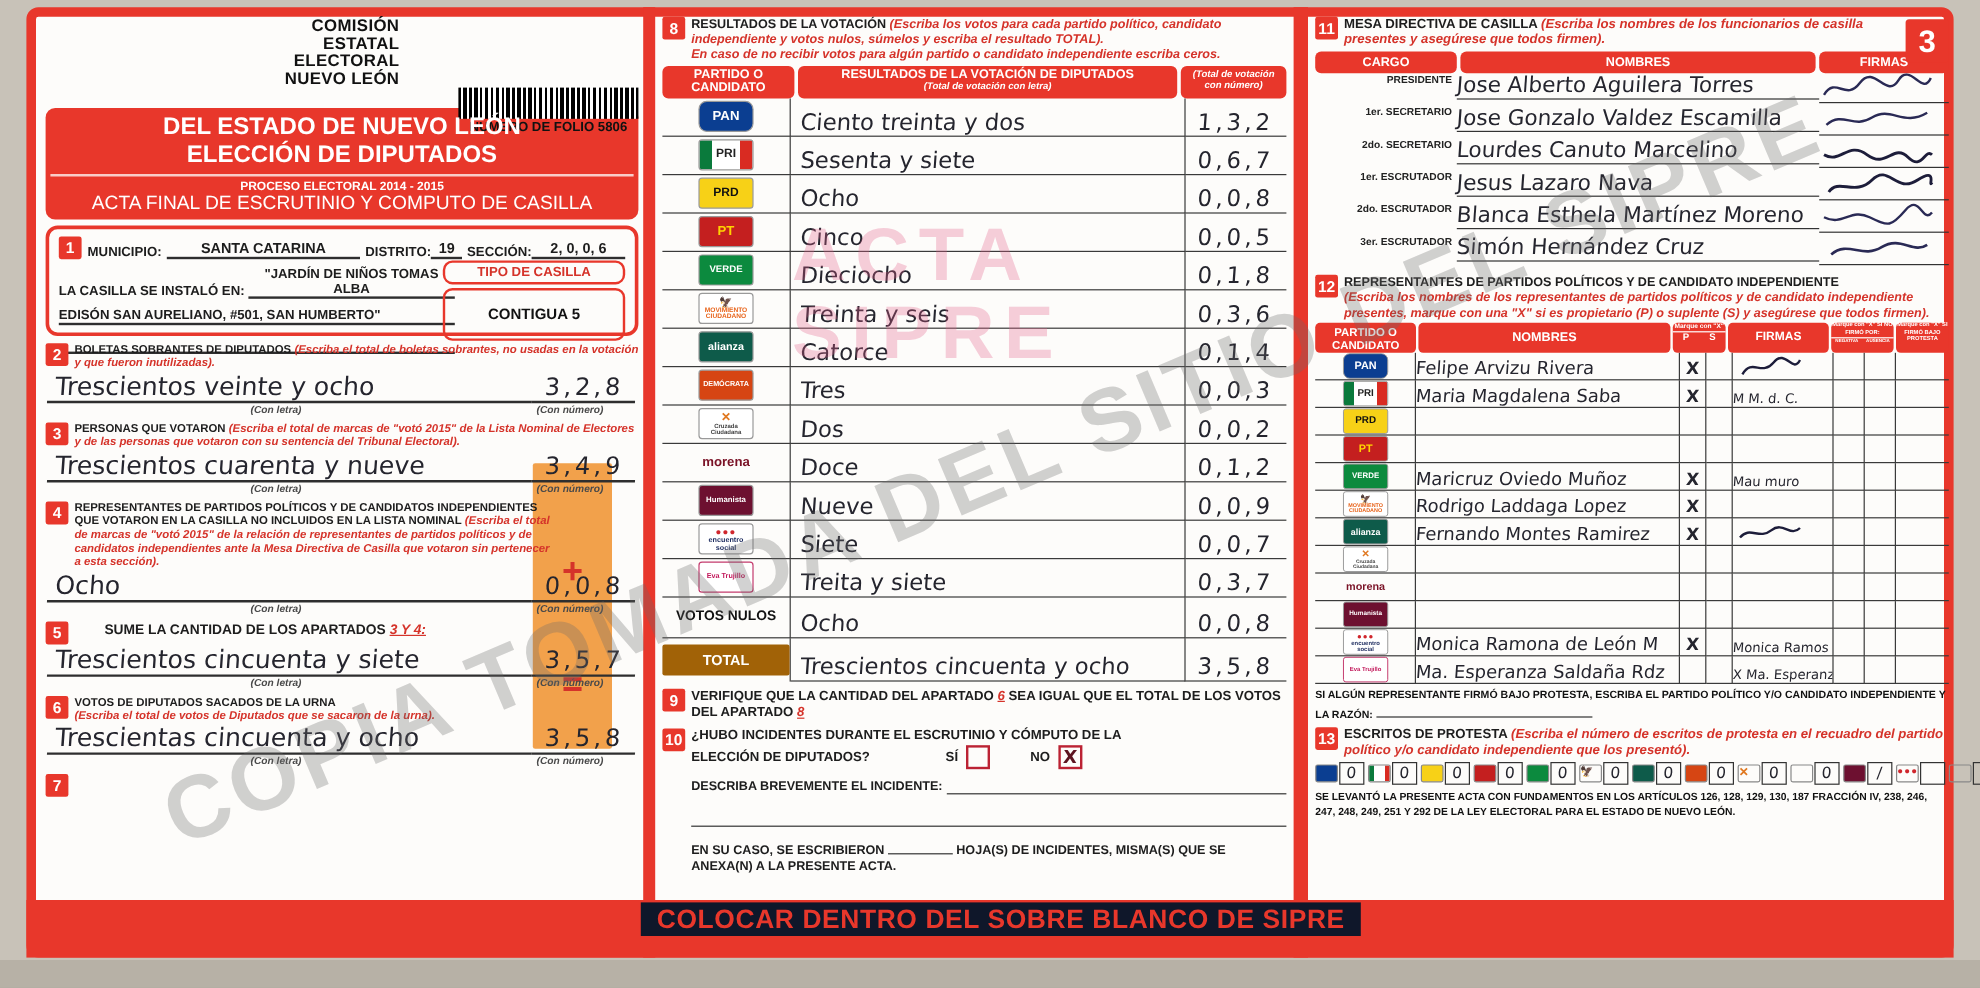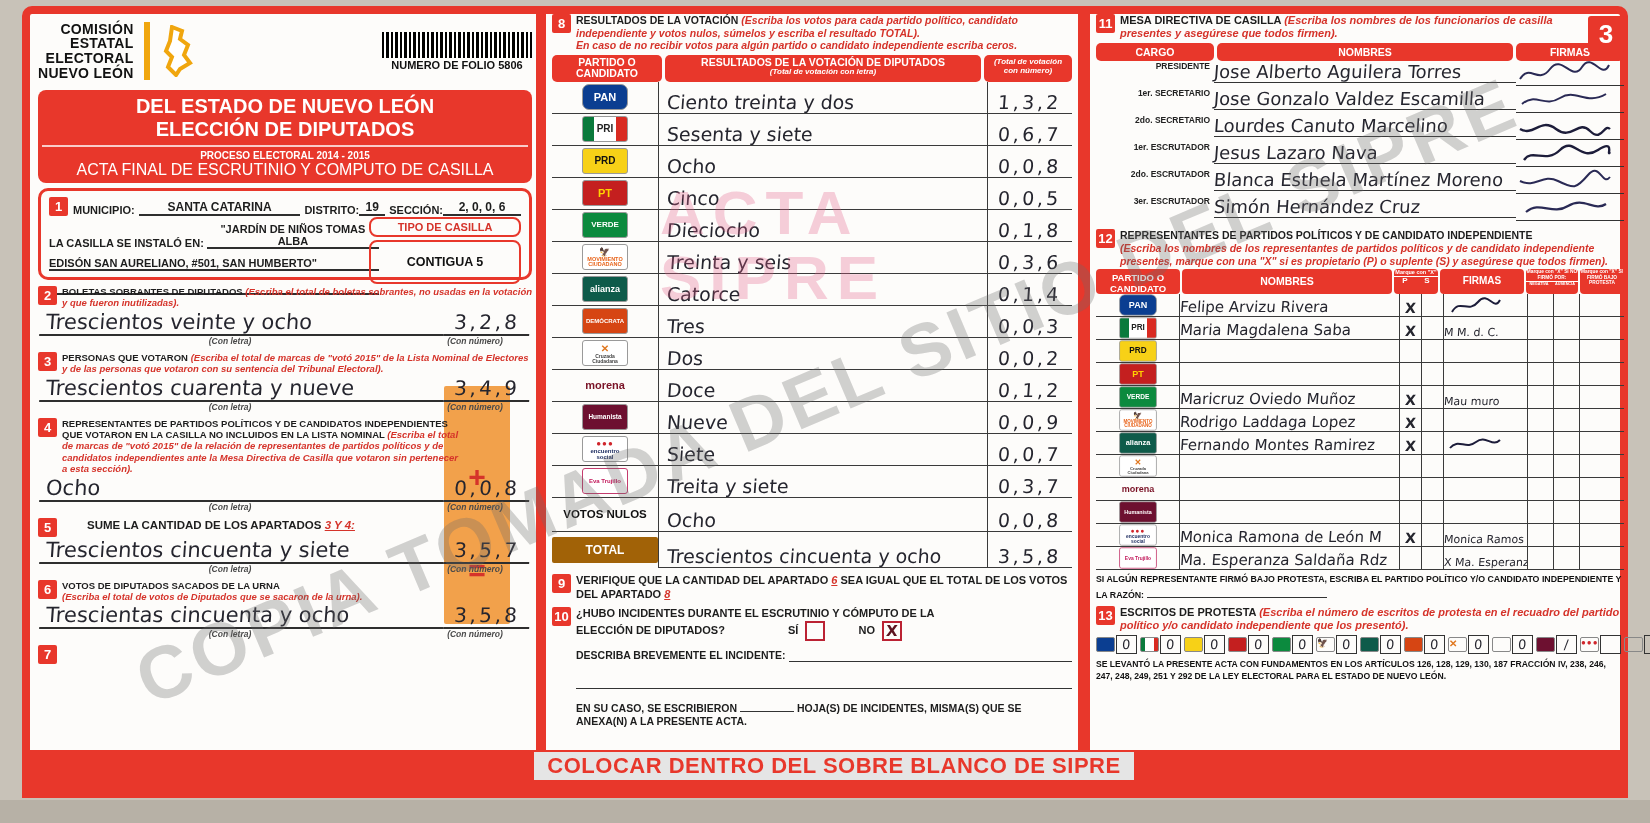--- a/index.html
+++ b/index.html
@@ -22,21 +22,21 @@
   .hw{font-family:"DejaVu Sans", sans-serif;color:#25252e;display:inline-block;transform:skewX(-4deg);}
   .uline{border-bottom:2px solid #2e2e2e;}
   .ansline{display:flex;align-items:flex-end;margin:1px 2px 0 2px;}
   .aw{flex:1;border-bottom:2px solid #2e2e2e;font-size:21px;padding-left:6px;white-space:nowrap;}
   .an{width:86px;border-bottom:2px solid #2e2e2e;text-align:center;font-size:20px;letter-spacing:3px;position:relative;z-index:2;}
   .sub{display:flex;justify-content:space-between;font-size:8.5px;color:#4a4a4a;font-style:italic;font-weight:bold;margin:0 2px;}
   .sub .sr{width:110px;text-align:center;}
   .sub .sl{flex:1;text-align:center;}
 
   
-  .hdr{display:flex;align-items:center;height:74px;}
+  .hdr{display:flex;align-items:center;height:74px;flex-direction:column;}
   .org{font-weight:bold;font-size:14px;line-height:1.05;text-align:right;color:#111;letter-spacing:0.3px;}
   .obar{width:6px;height:58px;background:#f0a60e;margin:0 8px 0 10px;}
   .cee{font-size:52px;font-weight:bold;color:#f0a60e;letter-spacing:2px;line-height:1;}
   .nlshape{margin-left:2px;}
   .bcwrap{margin-left:auto;text-align:center;}
   .barcode{width:150px;height:26px;background:repeating-linear-gradient(90deg,#000 0 2px,#fff 2px 4px,#000 4px 7px,#fff 7px 9px);margin:0 auto;}
   .folio{font-size:11px;font-weight:bold;color:#111;margin-top:1px;}
 
   .banner{background:#e8372b;border-radius:8px;color:#fff;text-align:center;padding:5px 4px 4px 4px;margin-top:2px;}
   .banner .b1{font-size:20px;font-weight:bold;line-height:1.15;}
@@ -92,21 +92,21 @@
   .lg-es::before{content:"●●●";color:#d0262c;font-size:8px;letter-spacing:1px;}
   .lg-eva{border:1px solid #c43b6e;color:#c2185b;font-size:6px;}
 
   
   .chk{display:inline-flex;width:16px;height:16px;border:2px solid #b23;margin-left:4px;align-items:center;justify-content:center;vertical-align:middle;}
   .chk .hw{font-size:15px;font-weight:bold;color:#5d1420;}
   .lineblank{border-bottom:1.6px solid #333;height:12px;}
 
   
   .footband{position:absolute;left:22px;top:750px;width:1606px;height:48px;background:#e8372b;z-index:4;}
-  .footwin{position:absolute;left:512px;top:2px;width:600px;height:28px;background:#e5e5e5;display:flex;align-items:center;justify-content:center;}
+  .footwin{position:absolute;left:512px;top:2px;width:600px;height:28px;background:#0f172a;display:flex;align-items:center;justify-content:center;}
   .foottxt{color:#e8372b;font-weight:bold;font-size:22px;letter-spacing:0.5px;white-space:nowrap;}
   .tear{position:absolute;left:0;top:800px;width:1650px;height:23px;background:#b7b1a6;z-index:5;}
 
   
   .pgnum{position:absolute;right:0px;top:2px;width:36px;height:36px;background:#e8372b;color:#fff;font-weight:bold;font-size:26px;display:flex;align-items:center;justify-content:center;border-radius:3px;}
   .mhead{display:flex;gap:3px;margin-top:3px;}
   .mh{background:#e8372b;color:#fff;font-weight:bold;font-size:10.5px;text-align:center;border-radius:5px;padding:3px 0;}
   .mh1{width:118px;} .mh2{flex:1;} .mh3{width:108px;}
   .mrow{display:flex;height:27px;align-items:flex-start;}
   .mc1{width:118px;font-size:8.5px;font-weight:bold;text-align:right;padding-right:4px;box-sizing:border-box;color:#222;}

